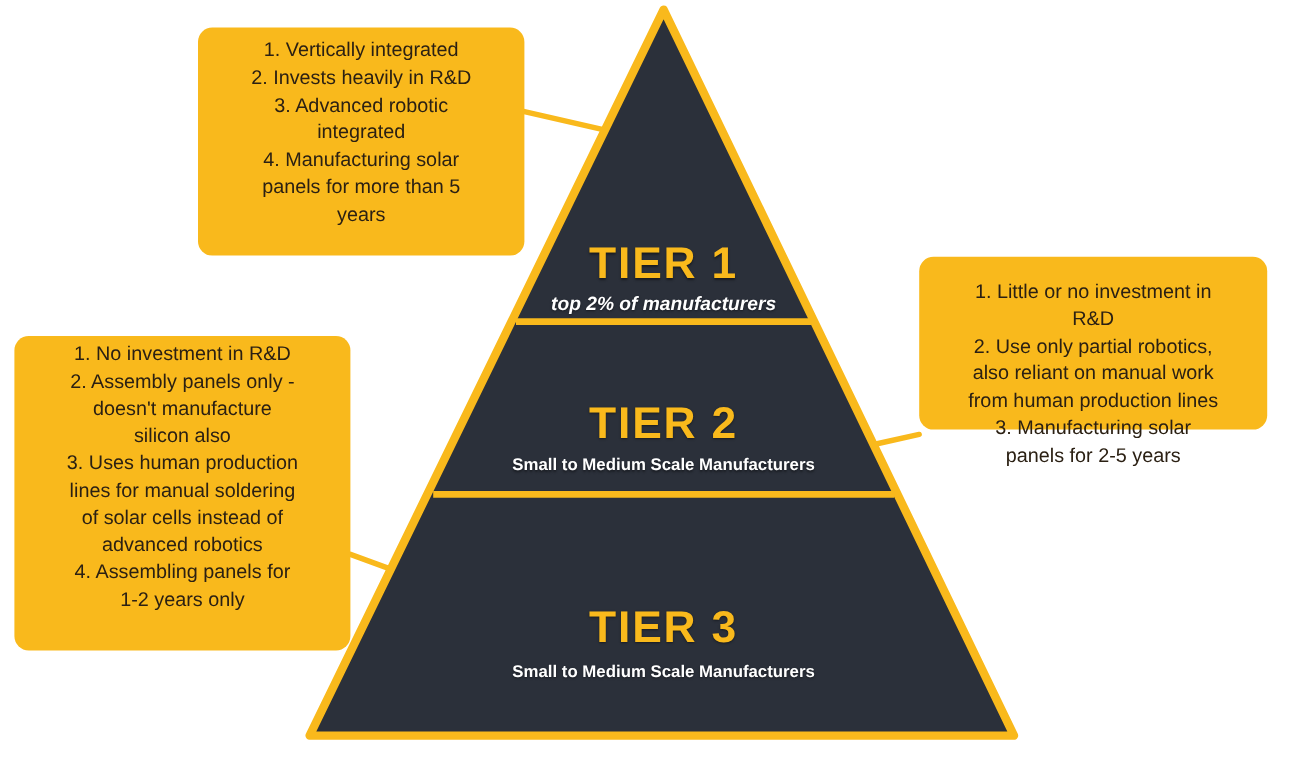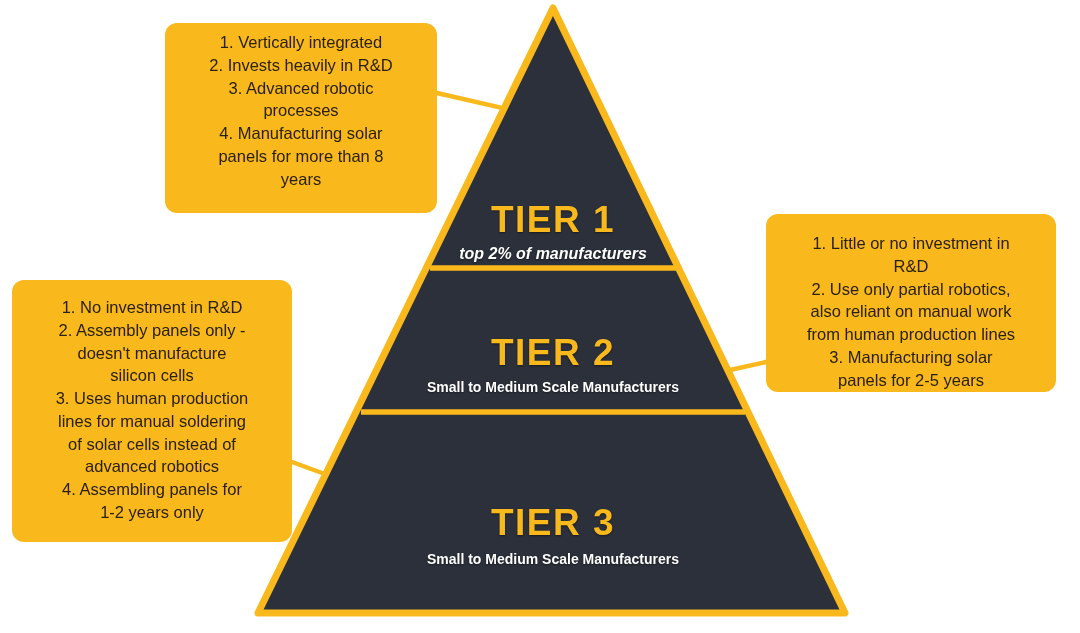--- a/index.html
+++ b/index.html
@@ -78,29 +78,29 @@
     left: 165px;
     top: 23px;
     width: 272px;
     height: 190px;
     padding-top: 8px;
   }
   #callout-tier2 {
     left: 766px;
     top: 214px;
     width: 290px;
-    height: 178px;
+    height: 144px;
     padding-top: 18px;
   }
   #callout-tier3 {
     left: 12px;
     top: 280px;
     width: 280px;
     height: 262px;
-    padding-top: 16px;
+    padding-top: 4px;
   }
 </style>
 </head>
 <body>
 
 <div id="canvas">
 
   <svg id="pyramid-layer" viewBox="0 0 1080 633">
 
     <path d="M 437 93 L 520 112" fill="none" stroke="#F9B91C" stroke-width="4.5" stroke-linecap="round"></path>
@@ -128,41 +128,41 @@
 
   <div class="tier-text" id="tier3-text">
     <div class="tier-title">TIER 3</div>
     <div class="tier-sub">Small to Medium Scale Manufacturers</div>
   </div>
 
   <div class="callout" id="callout-tier1">
       <p>1. Vertically integrated</p>
       <p>2. Invests heavily in R&amp;D</p>
       <p>3. Advanced robotic</p>
-      <p>processes</p>
+      <p>integrated</p>
       <p>4. Manufacturing solar</p>
-      <p>panels for more than 8</p>
+      <p>panels for more than 5</p>
       <p>years</p>
     </div>
 
   <div class="callout" id="callout-tier2">
       <p>1. Little or no investment in</p>
       <p>R&amp;D</p>
       <p>2. Use only partial robotics,</p>
       <p>also reliant on manual work</p>
       <p>from human production lines</p>
       <p>3. Manufacturing solar</p>
       <p>panels for 2-5 years</p>
     </div>
 
   <div class="callout" id="callout-tier3">
       <p>1. No investment in R&amp;D</p>
       <p>2. Assembly panels only -</p>
       <p>doesn't manufacture</p>
-      <p>silicon cells</p>
+      <p>silicon also</p>
       <p>3. Uses human production</p>
       <p>lines for manual soldering</p>
       <p>of solar cells instead of</p>
       <p>advanced robotics</p>
       <p>4. Assembling panels for</p>
       <p>1-2 years only</p>
     </div>
 
 </div>
 

